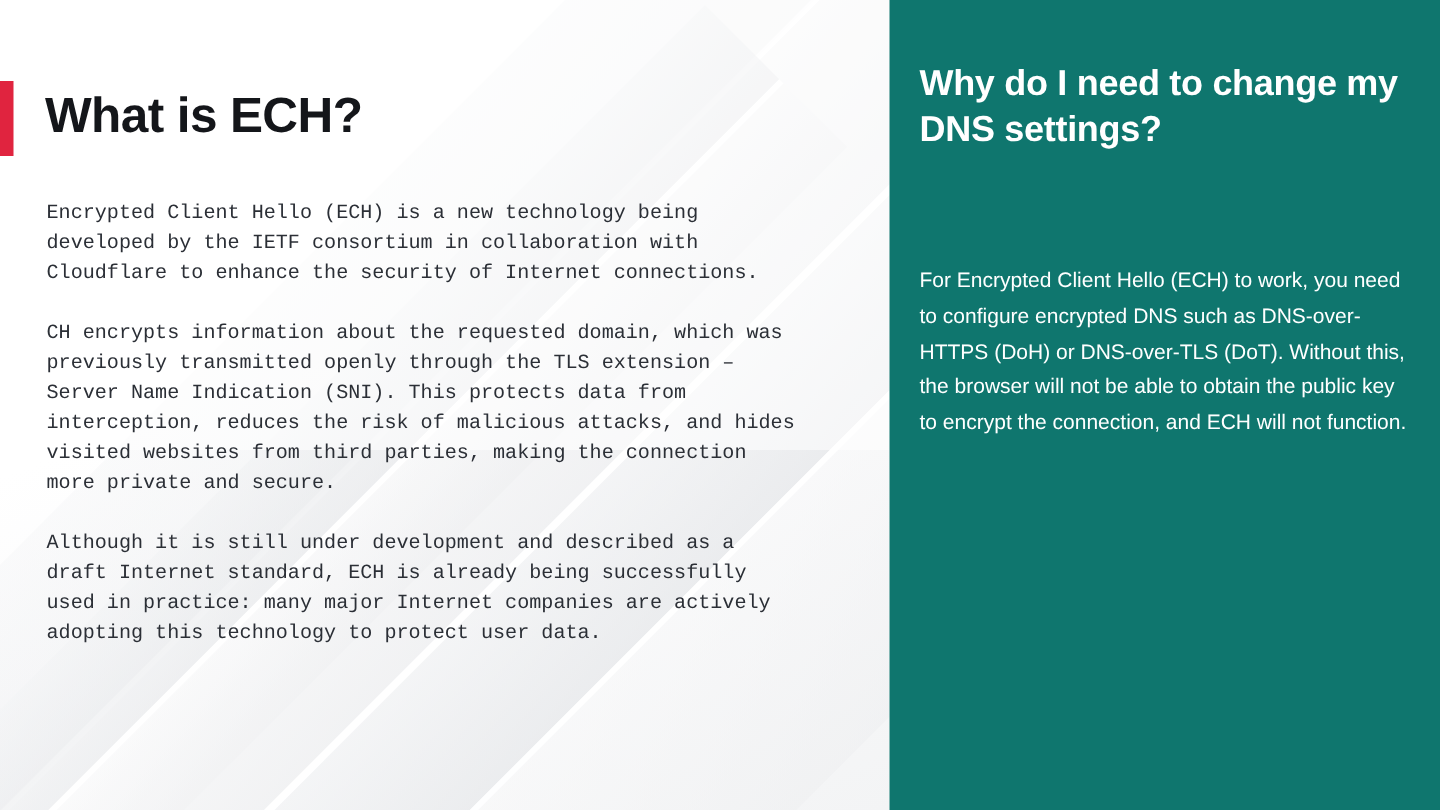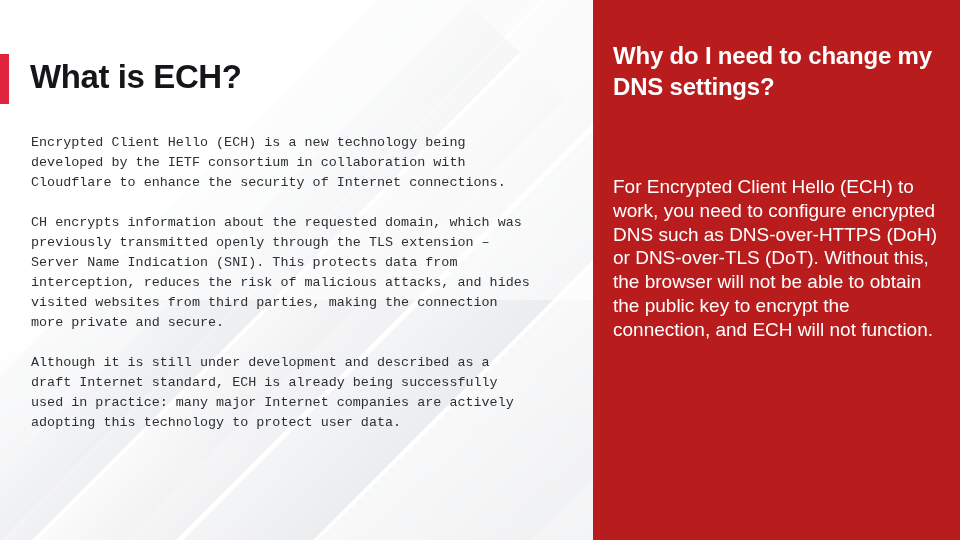--- a/index.html
+++ b/index.html
@@ -91,21 +91,21 @@
     margin-bottom: 0;
   }
 
   
   .red-panel {
     position: absolute;
     left: 593px;
     top: 0;
     width: 367px;
     height: 540px;
-    background: #b91c1c;
+    background: #0f766e;
   }
 
   .panel-title {
     position: absolute;
     left: 20px;
     top: 40px;
     width: 330px;
     margin: 0;
     font-size: 24px;
     line-height: 31px;
@@ -117,21 +117,21 @@
 
   .panel-body {
     position: absolute;
     left: 20px;
     top: 175px;
     width: 330px;
   }
 
   .panel-para {
     margin: 0;
-    font-size: 19px;
+    font-size: 14px;
     line-height: 23.8px;
     color: #ffffff;
     font-family: "Liberation Sans", sans-serif;
   }
 </style>
 </head>
 <body>
 
 <div class="slide">
 

